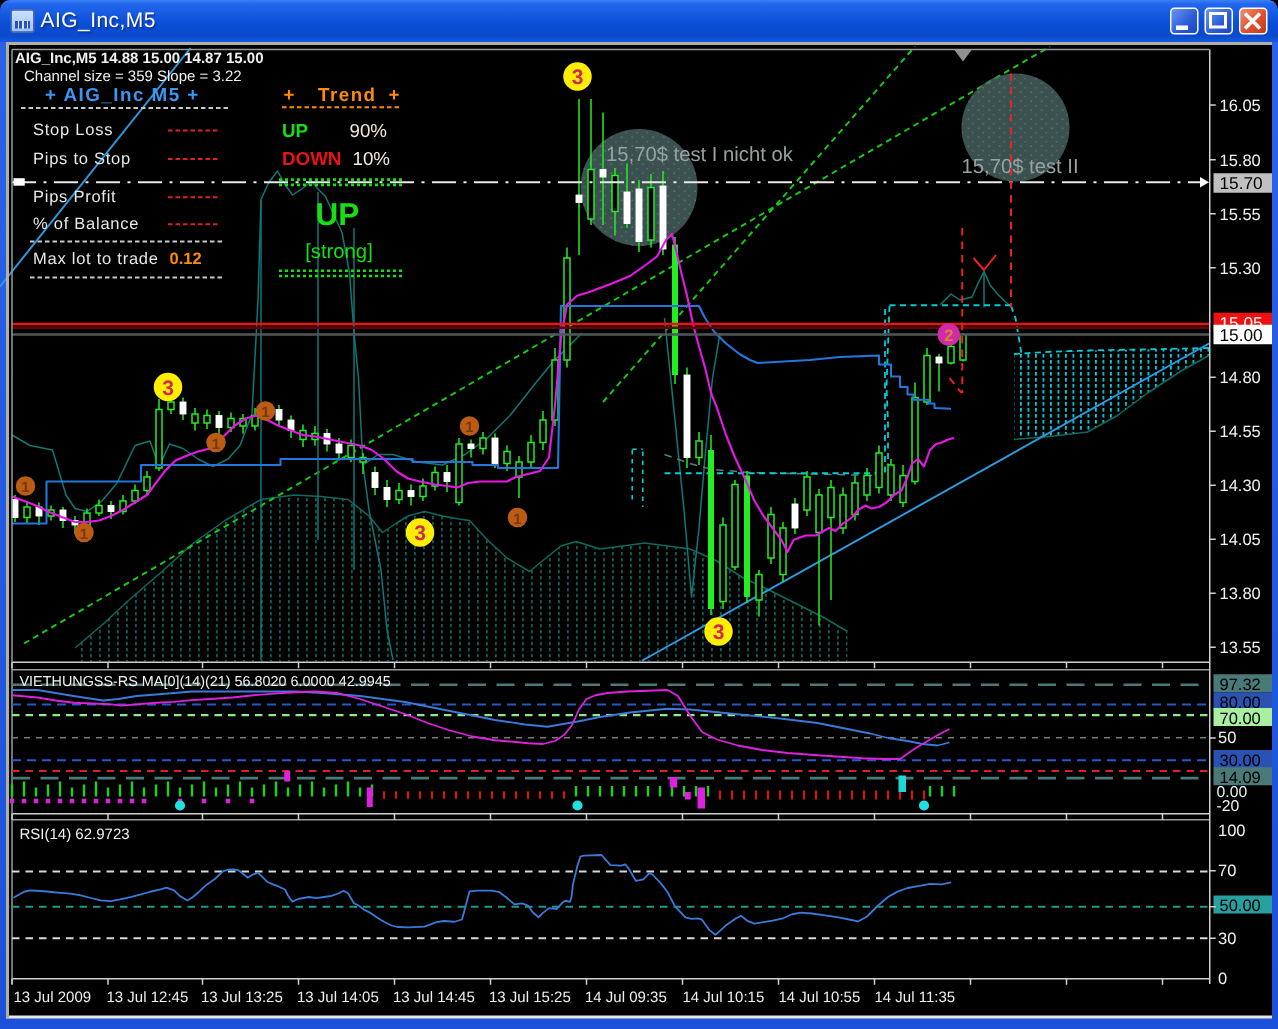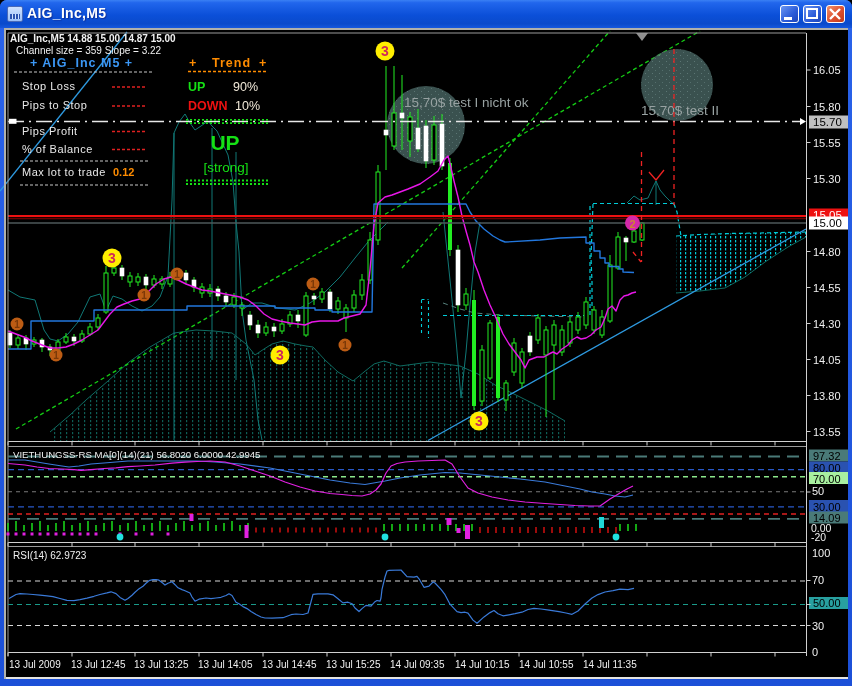--- a/index.html
+++ b/index.html
@@ -1,19 +1,19 @@
 <!DOCTYPE html>
 <html><head><meta charset="utf-8"><style>
 *{margin:0;padding:0;box-sizing:border-box}
 html,body{width:852px;height:686px;overflow:hidden;background:#000;font-family:"Liberation Sans",sans-serif}
 .win{position:absolute;left:0;top:0;width:852px;height:686px;background:linear-gradient(180deg,#2a63ea,#1c50d8);border-radius:7px 7px 0 0}
 .tbar{position:absolute;left:0;top:0;width:852px;height:28px;background:linear-gradient(180deg,#3a80f4 0%,#2166ec 10%,#0b4fd8 55%,#0a4acb 85%,#1658de 100%);border-radius:7px 7px 0 0}
 .ticon{position:absolute;left:7px;top:6px;width:16px;height:16px;background:linear-gradient(180deg,#cfe2ff,#9cc0f8);border:1px solid #4a6ab8;border-radius:2px}
 .ticon:after{content:"";position:absolute;left:2px;top:7px;width:10px;height:5px;background:repeating-linear-gradient(90deg,#2a52b0 0 2px,#cfe2ff 2px 3px)}
-.ttext{position:absolute;left:27px;top:5px;color:#fff;font-size:14px;font-weight:bold;text-shadow:1px 1px 1px #10309a;letter-spacing:0.3px}
+.ttext{position:absolute;left:27px;top:5px;color:#fff;font-size:14px;font-weight:normal;text-shadow:1px 1px 1px #10309a;letter-spacing:0.3px}
 .btn{position:absolute;top:5px;width:19px;height:18px;border:1px solid #fff;border-radius:3px;color:#fff}
 .b1{left:780px;background:linear-gradient(135deg,#6a96f2,#2a5ad8 60%,#1e46b8)}
 .b2{left:803px;background:linear-gradient(135deg,#6a96f2,#2a5ad8 60%,#1e46b8)}
 .b3{left:826px;background:linear-gradient(135deg,#f0926a,#dd5030 55%,#c03a18)}
 .client{position:absolute;left:4px;top:28px;width:844px;height:650px;background:#000}
 .gtop{position:absolute;left:4px;top:28px;width:844px;height:2px;background:#b0b0aa}
 .gbot{position:absolute;left:4px;top:677px;width:844px;height:2px;background:#e6e6e2}
 svg{position:absolute;left:0;top:0}
 </style></head>
 <body>

